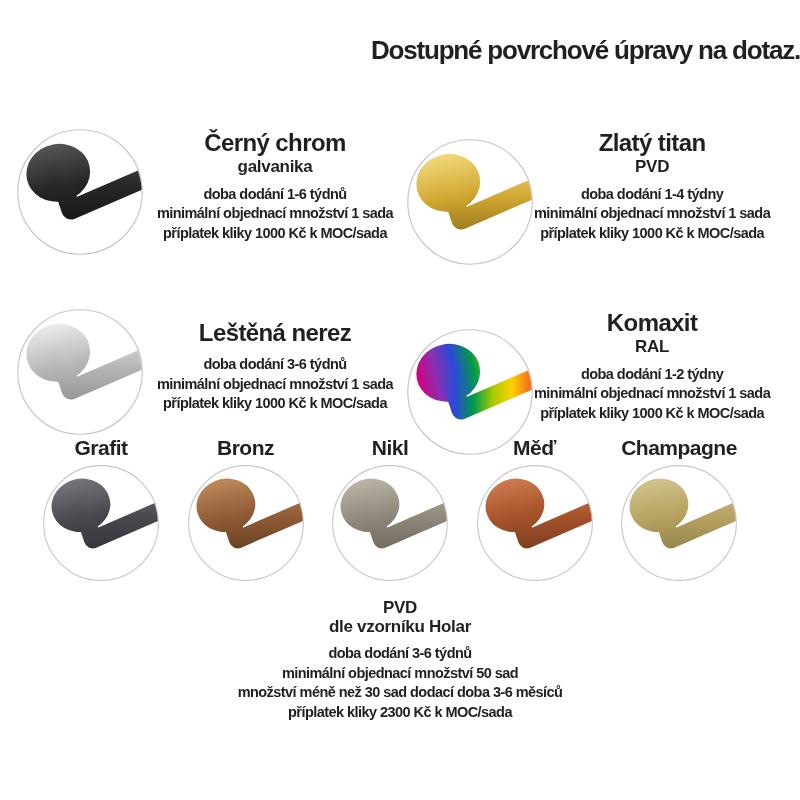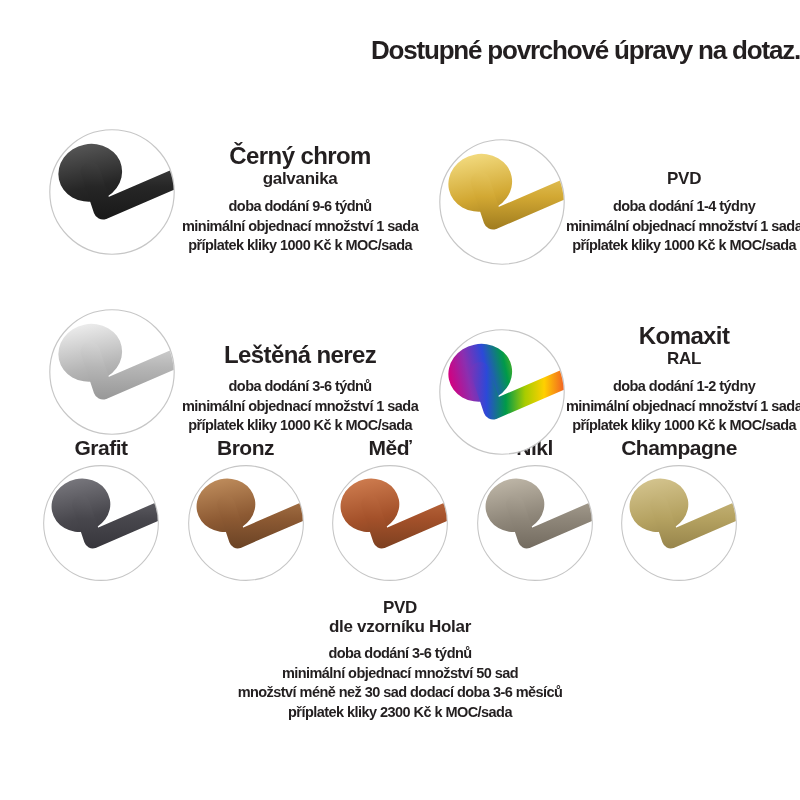--- a/index.html
+++ b/index.html
@@ -21,21 +21,21 @@
     margin:36px 0 0 0;
   }
 
   
   .featured {
     display:grid;
     grid-template-columns:400px 400px;
     row-gap:42px;
     margin-top:52px;
   }
-  .card { display:flex; align-items:flex-end;margin-left:32px; }
+  .card { display:flex; align-items:center; }
   .photo {
     width:128px; height:128px; flex:0 0 auto;
     margin:10px 0 0 16px;
   }
   .card.right .photo { margin-left:6px; }
   .featured .card:nth-child(2) .photo { transform:translateY(10px); }
   .featured .card:nth-child(4) .photo { transform:translateY(20px); }
   .photo svg, .photo-sm svg { width:100%; height:100%; display:block; }
 
   .info { flex:1; text-align:center; padding-left:6px; }
@@ -86,21 +86,21 @@
             <g clip-path="url(#c0)">
               <ellipse cx="33" cy="35" rx="25" ry="22.5" transform="rotate(-12 33 35)" fill="url(#g0)"></ellipse>
               <path d="M33 34 L43 64 L103 38" fill="none" stroke="url(#g0)" stroke-width="15" stroke-linecap="round" stroke-linejoin="round"></path>
             </g>
           </svg>
       </div>
       <div class="info">
         <div class="card-title">Černý chrom</div>
         <div class="card-subtitle">galvanika</div>
         <div class="card-details">
-          <div>doba dodání 9-6 týdnů</div>
+          <div>doba dodání 1-6 týdnů</div>
           <div>minimální objednací množství 1 sada</div>
           <div>příplatek kliky 1000 Kč k MOC/sada</div>
         </div>
       </div>
     </div>
 
     <div class="card right">
       <div class="photo">
         <svg viewBox="0 0 100 100">
             <defs>
@@ -114,20 +114,21 @@
               </clipPath>
             </defs>
             <circle cx="50" cy="50" r="48.6" fill="#ffffff" stroke="#c6c6c6" stroke-width="0.9"></circle>
             <g clip-path="url(#c1)">
               <ellipse cx="33" cy="35" rx="25" ry="22.5" transform="rotate(-12 33 35)" fill="url(#g1)"></ellipse>
               <path d="M33 34 L43 64 L103 38" fill="none" stroke="url(#g1)" stroke-width="15" stroke-linecap="round" stroke-linejoin="round"></path>
             </g>
           </svg>
       </div>
       <div class="info">
+        <div class="card-title">Zlatý titan</div>
         <div class="card-subtitle">PVD</div>
         <div class="card-details">
           <div>doba dodání 1-4 týdny</div>
           <div>minimální objednací množství 1 sada</div>
           <div>příplatek kliky 1000 Kč k MOC/sada</div>
         </div>
       </div>
     </div>
 
     <div class="card">
@@ -240,60 +241,60 @@
             <circle cx="50" cy="50" r="48.6" fill="#ffffff" stroke="#c6c6c6" stroke-width="0.9"></circle>
             <g clip-path="url(#c5)">
               <ellipse cx="33" cy="35" rx="25" ry="22.5" transform="rotate(-12 33 35)" fill="url(#g5)"></ellipse>
               <path d="M33 34 L43 64 L103 38" fill="none" stroke="url(#g5)" stroke-width="15" stroke-linecap="round" stroke-linejoin="round"></path>
             </g>
           </svg>
       </div>
     </div>
 
     <div class="swatch">
+      <div class="swatch-label">Nikl</div>
+      <div class="photo-sm">
+        <svg viewBox="0 0 100 100">
+            <defs>
+              <linearGradient id="g6" gradientUnits="userSpaceOnUse" x1="0" y1="12" x2="0" y2="80">
+                <stop offset="0.000" stop-color="#bdb5a6"></stop>
+                <stop offset="0.500" stop-color="#8f877a"></stop>
+                <stop offset="1.000" stop-color="#6a6257"></stop>
+              </linearGradient>
+              <clipPath id="c6">
+                <circle cx="50" cy="50" r="48.2"></circle>
+              </clipPath>
+            </defs>
+            <circle cx="50" cy="50" r="48.6" fill="#ffffff" stroke="#c6c6c6" stroke-width="0.9"></circle>
+            <g clip-path="url(#c6)">
+              <ellipse cx="33" cy="35" rx="25" ry="22.5" transform="rotate(-12 33 35)" fill="url(#g6)"></ellipse>
+              <path d="M33 34 L43 64 L103 38" fill="none" stroke="url(#g6)" stroke-width="15" stroke-linecap="round" stroke-linejoin="round"></path>
+            </g>
+          </svg>
+      </div>
+    </div>
+
+    <div class="swatch">
       <div class="swatch-label">Měď</div>
       <div class="photo-sm">
         <svg viewBox="0 0 100 100">
             <defs>
               <linearGradient id="g7" gradientUnits="userSpaceOnUse" x1="0" y1="12" x2="0" y2="80">
                 <stop offset="0.000" stop-color="#cd7b4e"></stop>
                 <stop offset="0.500" stop-color="#a4512a"></stop>
                 <stop offset="1.000" stop-color="#703a1d"></stop>
               </linearGradient>
               <clipPath id="c7">
                 <circle cx="50" cy="50" r="48.2"></circle>
               </clipPath>
             </defs>
             <circle cx="50" cy="50" r="48.6" fill="#ffffff" stroke="#c6c6c6" stroke-width="0.9"></circle>
             <g clip-path="url(#c7)">
               <ellipse cx="33" cy="35" rx="25" ry="22.5" transform="rotate(-12 33 35)" fill="url(#g7)"></ellipse>
               <path d="M33 34 L43 64 L103 38" fill="none" stroke="url(#g7)" stroke-width="15" stroke-linecap="round" stroke-linejoin="round"></path>
-            </g>
-          </svg>
-      </div>
-    </div>
-
-    <div class="swatch">
-      <div class="swatch-label">Nikl</div>
-      <div class="photo-sm">
-        <svg viewBox="0 0 100 100">
-            <defs>
-              <linearGradient id="g6" gradientUnits="userSpaceOnUse" x1="0" y1="12" x2="0" y2="80">
-                <stop offset="0.000" stop-color="#bdb5a6"></stop>
-                <stop offset="0.500" stop-color="#8f877a"></stop>
-                <stop offset="1.000" stop-color="#6a6257"></stop>
-              </linearGradient>
-              <clipPath id="c6">
-                <circle cx="50" cy="50" r="48.2"></circle>
-              </clipPath>
-            </defs>
-            <circle cx="50" cy="50" r="48.6" fill="#ffffff" stroke="#c6c6c6" stroke-width="0.9"></circle>
-            <g clip-path="url(#c6)">
-              <ellipse cx="33" cy="35" rx="25" ry="22.5" transform="rotate(-12 33 35)" fill="url(#g6)"></ellipse>
-              <path d="M33 34 L43 64 L103 38" fill="none" stroke="url(#g6)" stroke-width="15" stroke-linecap="round" stroke-linejoin="round"></path>
             </g>
           </svg>
       </div>
     </div>
 
     <div class="swatch">
       <div class="swatch-label">Champagne</div>
       <div class="photo-sm">
         <svg viewBox="0 0 100 100">
             <defs>

